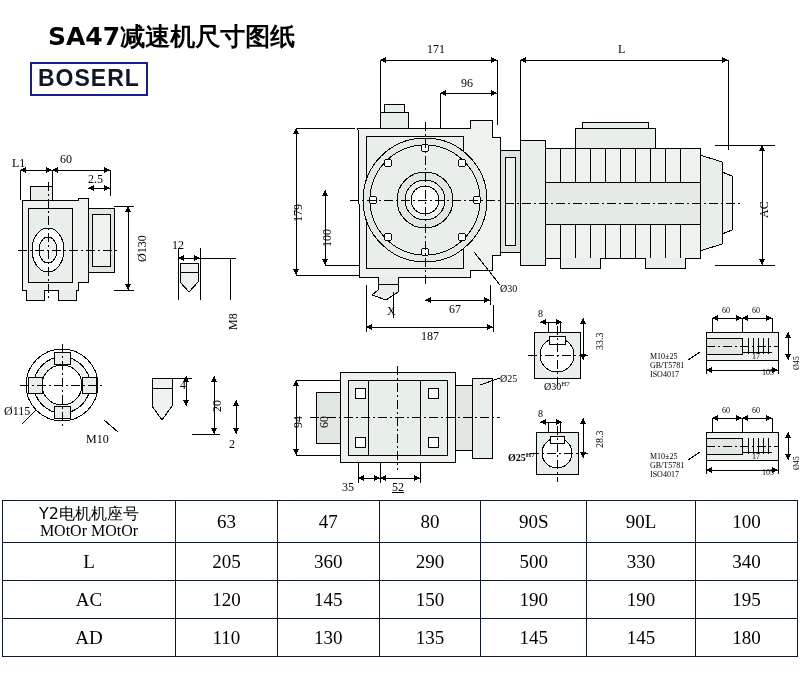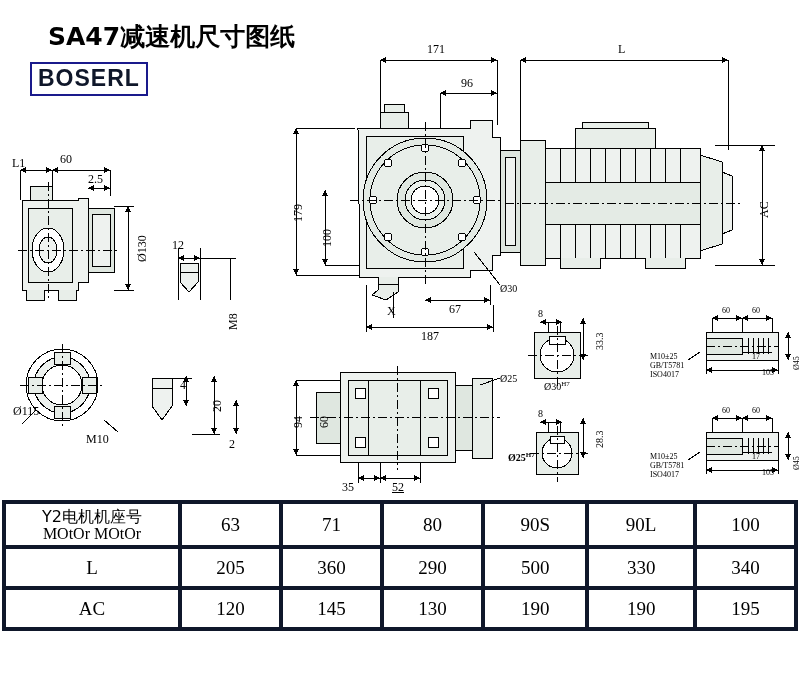--- a/index.html
+++ b/index.html
@@ -37,21 +37,21 @@
   .rot90{transform:rotate(-90deg);transform-origin:left top;white-space:nowrap;}
   svg{display:block;}
   
   table.spec{
     border-collapse:collapse;
     position:absolute;
     left:2px;top:500px;
     width:796px;
   }
   table.spec td{
-    border:4px solid #0f172a;
+    border:1px solid #0f172a;
     text-align:center;
     font-size:19px;
     font-family:"Liberation Serif",serif;
     height:37px;
     padding:0;
   }
   table.spec td.hdr-label{
     font-size:16px;
     line-height:17px;
     width:168px;
@@ -402,21 +402,21 @@
   <div class="abs dim" style="left:421px;top:329px;">187</div>
   <div class="abs dim" style="left:387px;top:304px;">X</div>
   <div class="abs dim-sm" style="left:500px;top:283px;">Ø30</div>
 
   <div class="abs dim" style="left:12px;top:156px;">L1</div>
   <div class="abs dim" style="left:60px;top:152px;">60</div>
   <div class="abs dim" style="left:88px;top:172px;">2.5</div>
   <div class="abs dim rot90" style="left:135px;top:262px;">Ø130</div>
   <div class="abs dim" style="left:172px;top:238px;">12</div>
   <div class="abs dim rot90" style="left:226px;top:330px;">M8</div>
-  <div class="abs dim" style="left:4px;top:404px;margin-left:9px;">Ø115</div>
+  <div class="abs dim" style="left:4px;top:404px;">Ø115</div>
   <div class="abs dim" style="left:86px;top:432px;">M10</div>
   <div class="abs dim" style="left:180px;top:378px;">4</div>
   <div class="abs dim rot90" style="left:210px;top:412px;">20</div>
   <div class="abs dim" style="left:229px;top:437px;">2</div>
 
   <div class="abs dim rot90" style="left:291px;top:428px;">94</div>
   <div class="abs dim rot90" style="left:317px;top:428px;">60</div>
   <div class="abs dim" style="left:342px;top:480px;">35</div>
   <div class="abs dim" style="left:392px;top:480px;text-decoration:underline;">52</div>
   <div class="abs dim-sm" style="left:500px;top:373px;">Ø25</div>
@@ -448,40 +448,49 @@
   <div class="abs dim-xs" style="left:650px;top:470px;">ISO4017</div>
 
   <table class="spec">
     <tbody>
       <tr>
         <td class="hdr-label">
           <div class="cn">Y2电机机座号</div>
           <div>MOtOr MOtOr</div>
         </td>
         <td>63</td>
-        <td>71</td>
+        <td>47</td>
         <td>80</td>
         <td>90S</td>
         <td>90L</td>
         <td>100</td>
       </tr>
       <tr>
         <td class="rowlabel">L</td>
         <td>205</td>
         <td>360</td>
         <td>290</td>
         <td>500</td>
         <td>330</td>
         <td>340</td>
       </tr>
       <tr>
         <td class="rowlabel">AC</td>
         <td>120</td>
         <td>145</td>
-        <td>130</td>
+        <td>150</td>
         <td>190</td>
         <td>190</td>
         <td>195</td>
       </tr>
+      <tr>
+        <td class="rowlabel">AD</td>
+        <td>110</td>
+        <td>130</td>
+        <td>135</td>
+        <td>145</td>
+        <td>145</td>
+        <td>180</td>
+      </tr>
     </tbody>
   </table>
 
 </div>
 
 </body></html>

